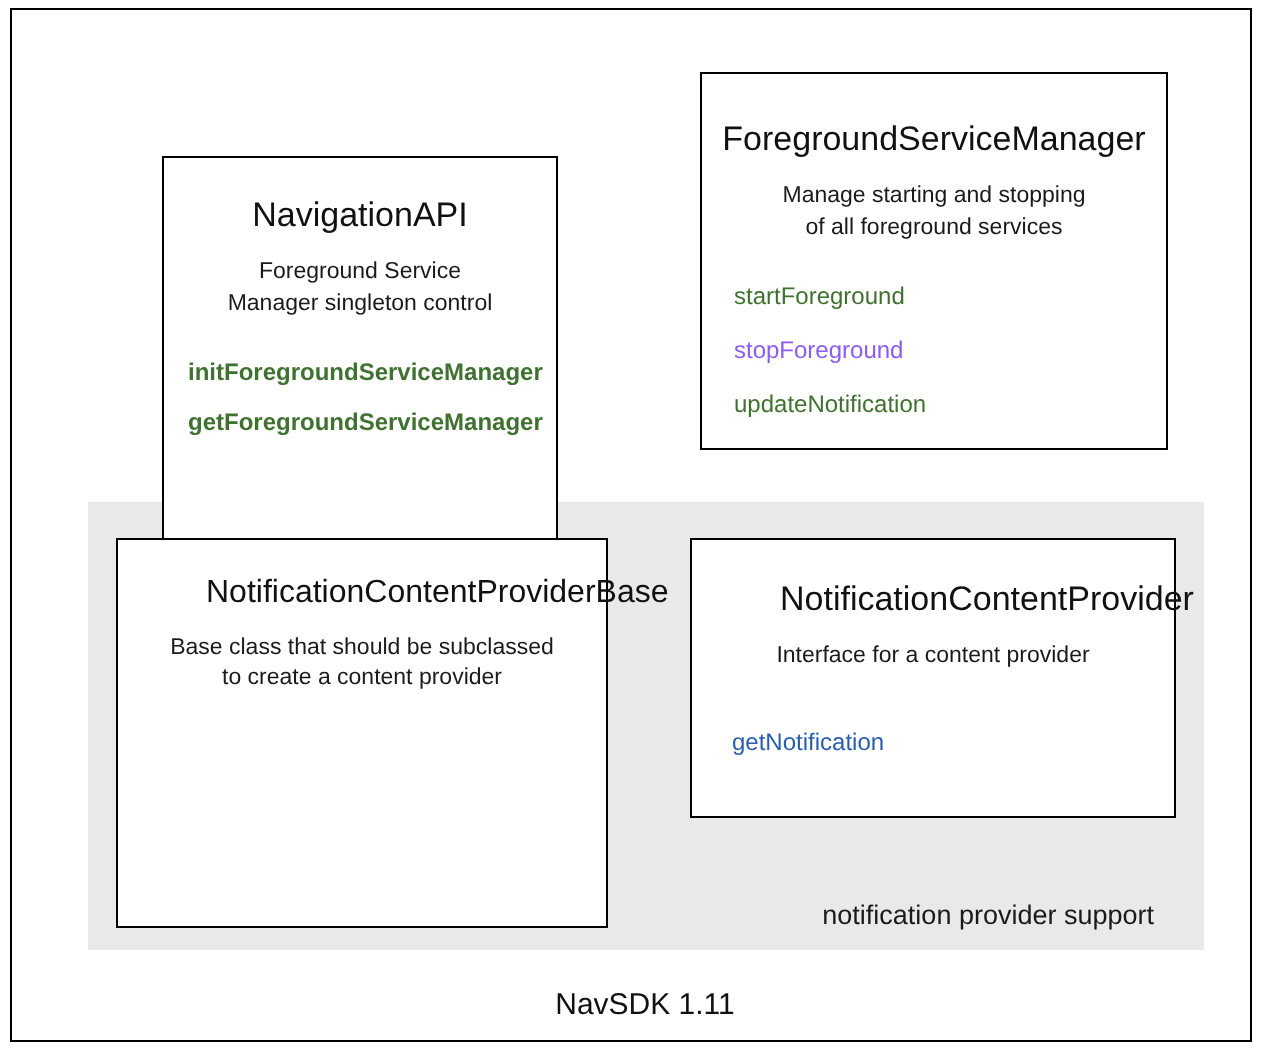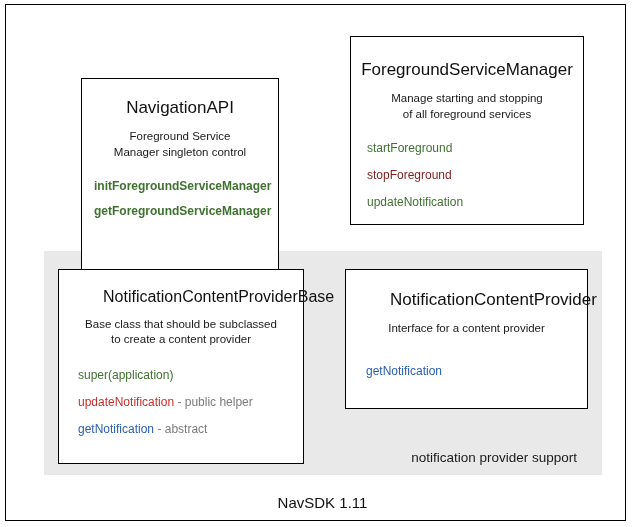--- a/index.html
+++ b/index.html
@@ -169,42 +169,31 @@
     </div>
 
     <div class="class-box" id="box-foreground-service-manager">
       <div class="class-title">ForegroundServiceManager</div>
       <div class="class-desc">Manage starting and stopping<br>of all foreground services</div>
       <div class="member-list">
         <div class="member">
           <span class="mname" style="color: rgb(63, 114, 48);">startForeground</span><span class="mnote"></span>
         </div>
         <div class="member">
-          <span class="mname" style="color: #7f1d1d;">stopForeground</span><span class="mnote"></span>
+          <span class="mname" style="color: #8b5cf6;">stopForeground</span><span class="mnote"></span>
         </div>
         <div class="member">
           <span class="mname" style="color: rgb(63, 114, 48);">updateNotification</span><span class="mnote"></span>
         </div>
       </div>
     </div>
 
     <div class="class-box" id="box-notification-content-provider-base">
       <div class="class-title">NotificationContentProviderBase</div>
       <div class="class-desc">Base class that should be subclassed<br>to create a content provider</div>
-      <div class="member-list">
-        <div class="member">
-          <span class="mname" style="color: rgb(63, 114, 48);">super(application)</span><span class="mnote"></span>
-        </div>
-        <div class="member">
-          <span class="mname" style="color: rgb(193, 49, 43);">updateNotification</span><span class="mnote"> - public helper</span>
-        </div>
-        <div class="member">
-          <span class="mname" style="color: rgb(42, 93, 176);">getNotification</span><span class="mnote"> - abstract</span>
-        </div>
-      </div>
     </div>
 
     <div class="class-box" id="box-notification-content-provider">
       <div class="class-title">NotificationContentProvider</div>
       <div class="class-desc">Interface for a content provider</div>
       <div class="member-list">
         <div class="member">
           <span class="mname" style="color: rgb(42, 93, 176);">getNotification</span><span class="mnote"></span>
         </div>
       </div>

